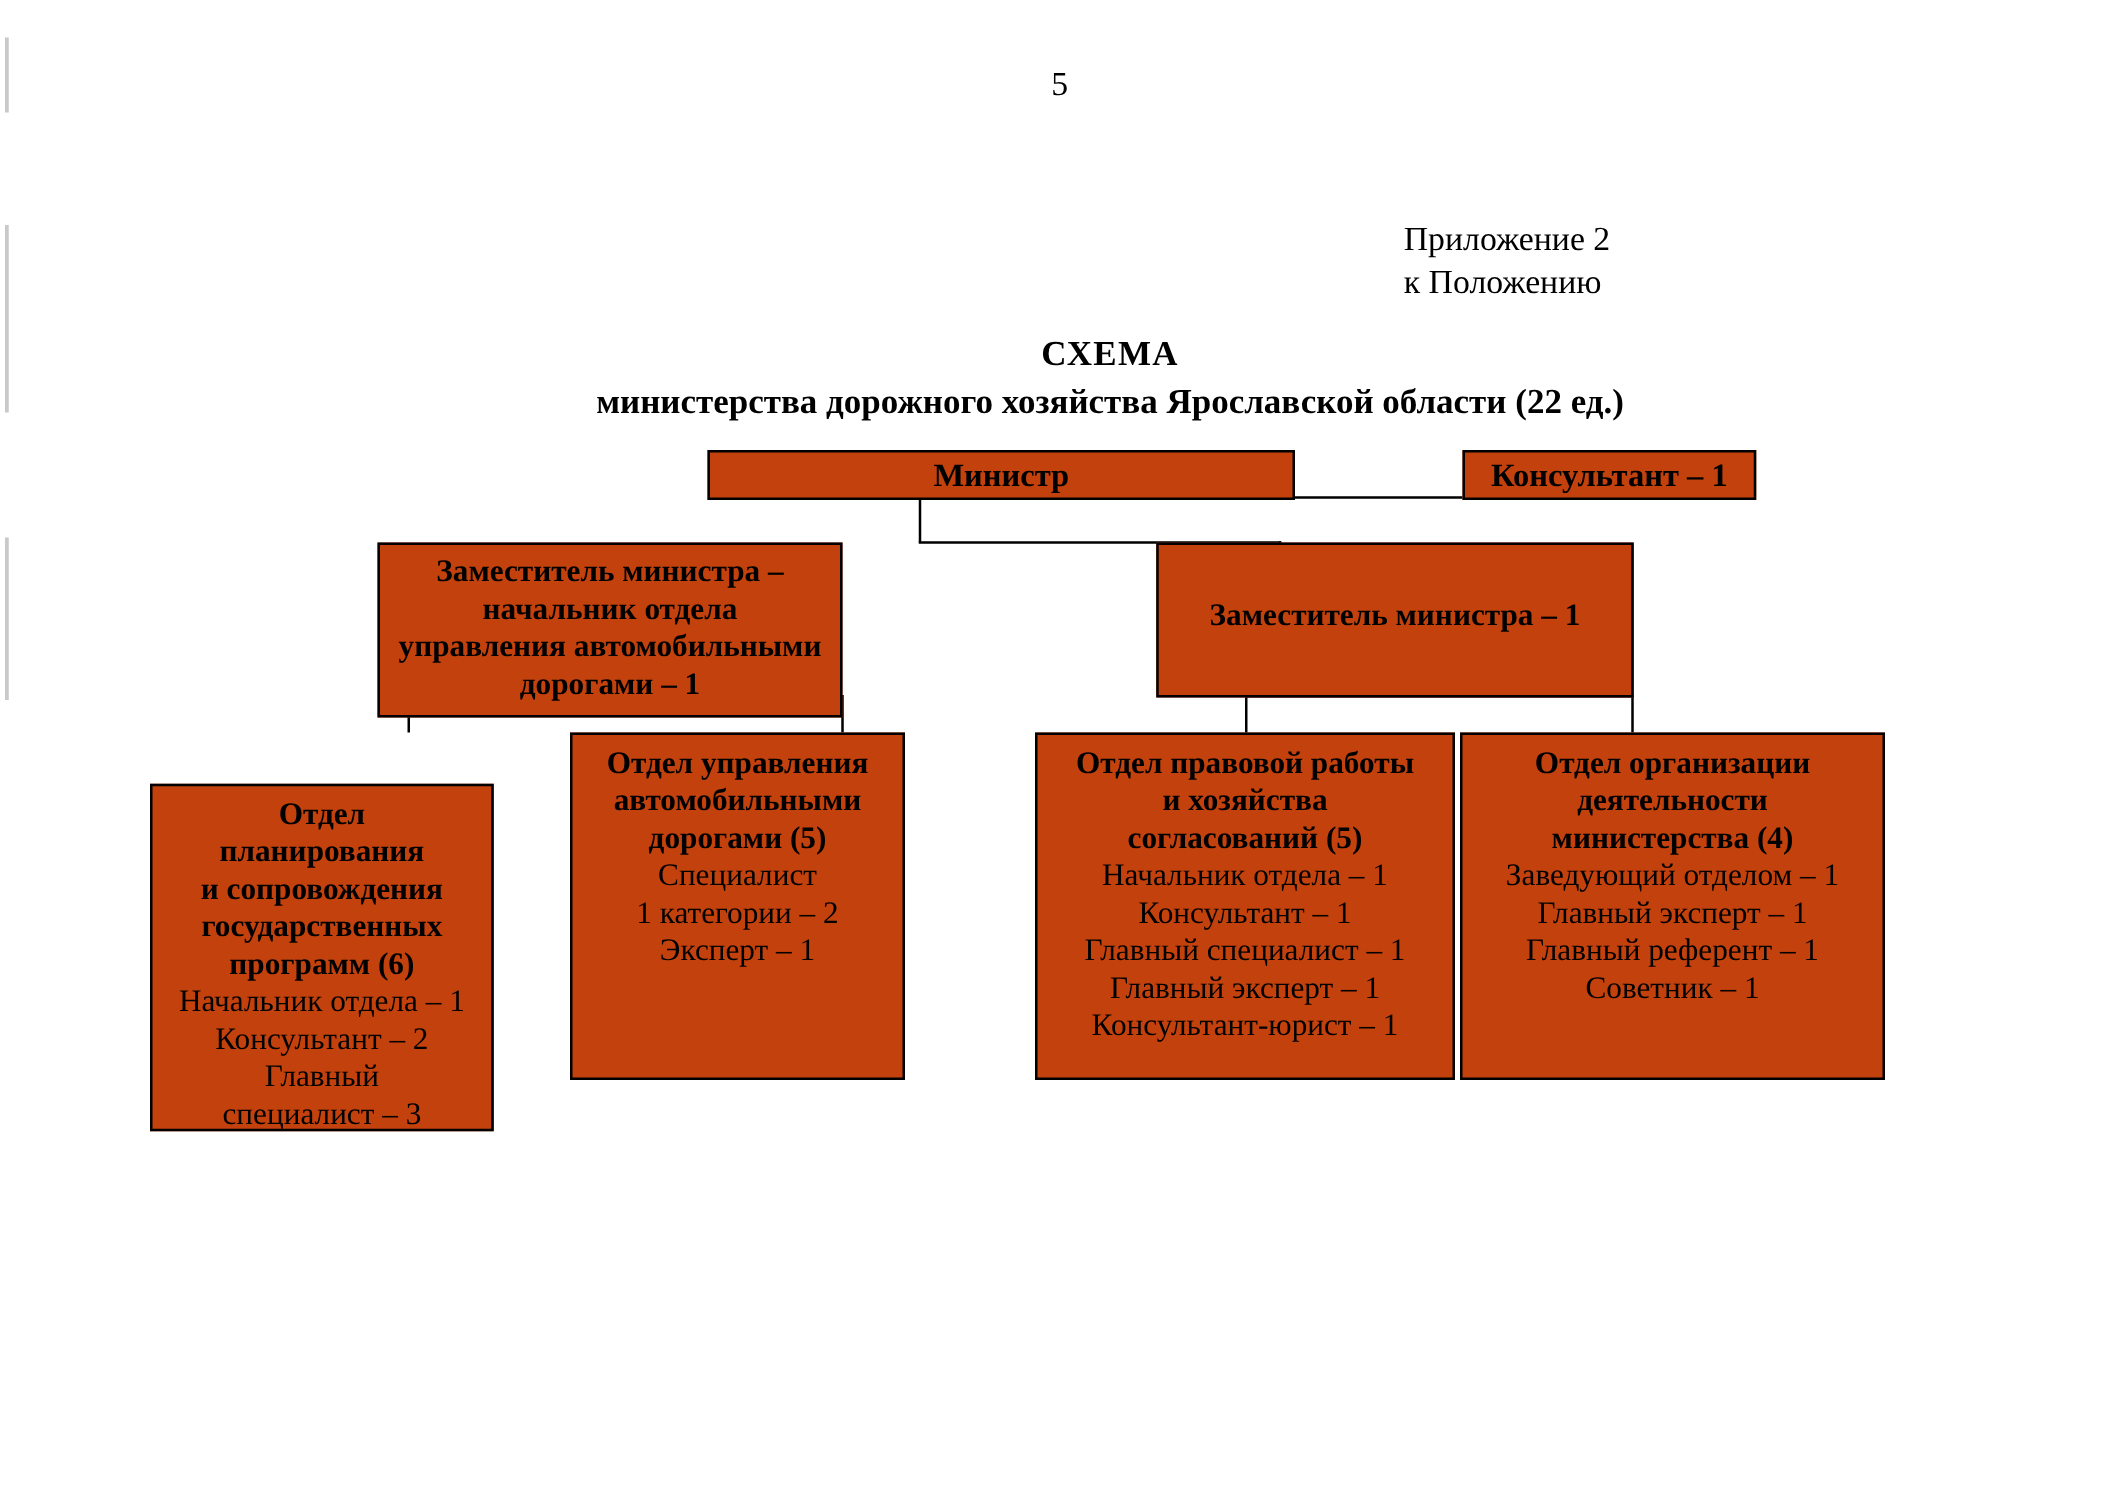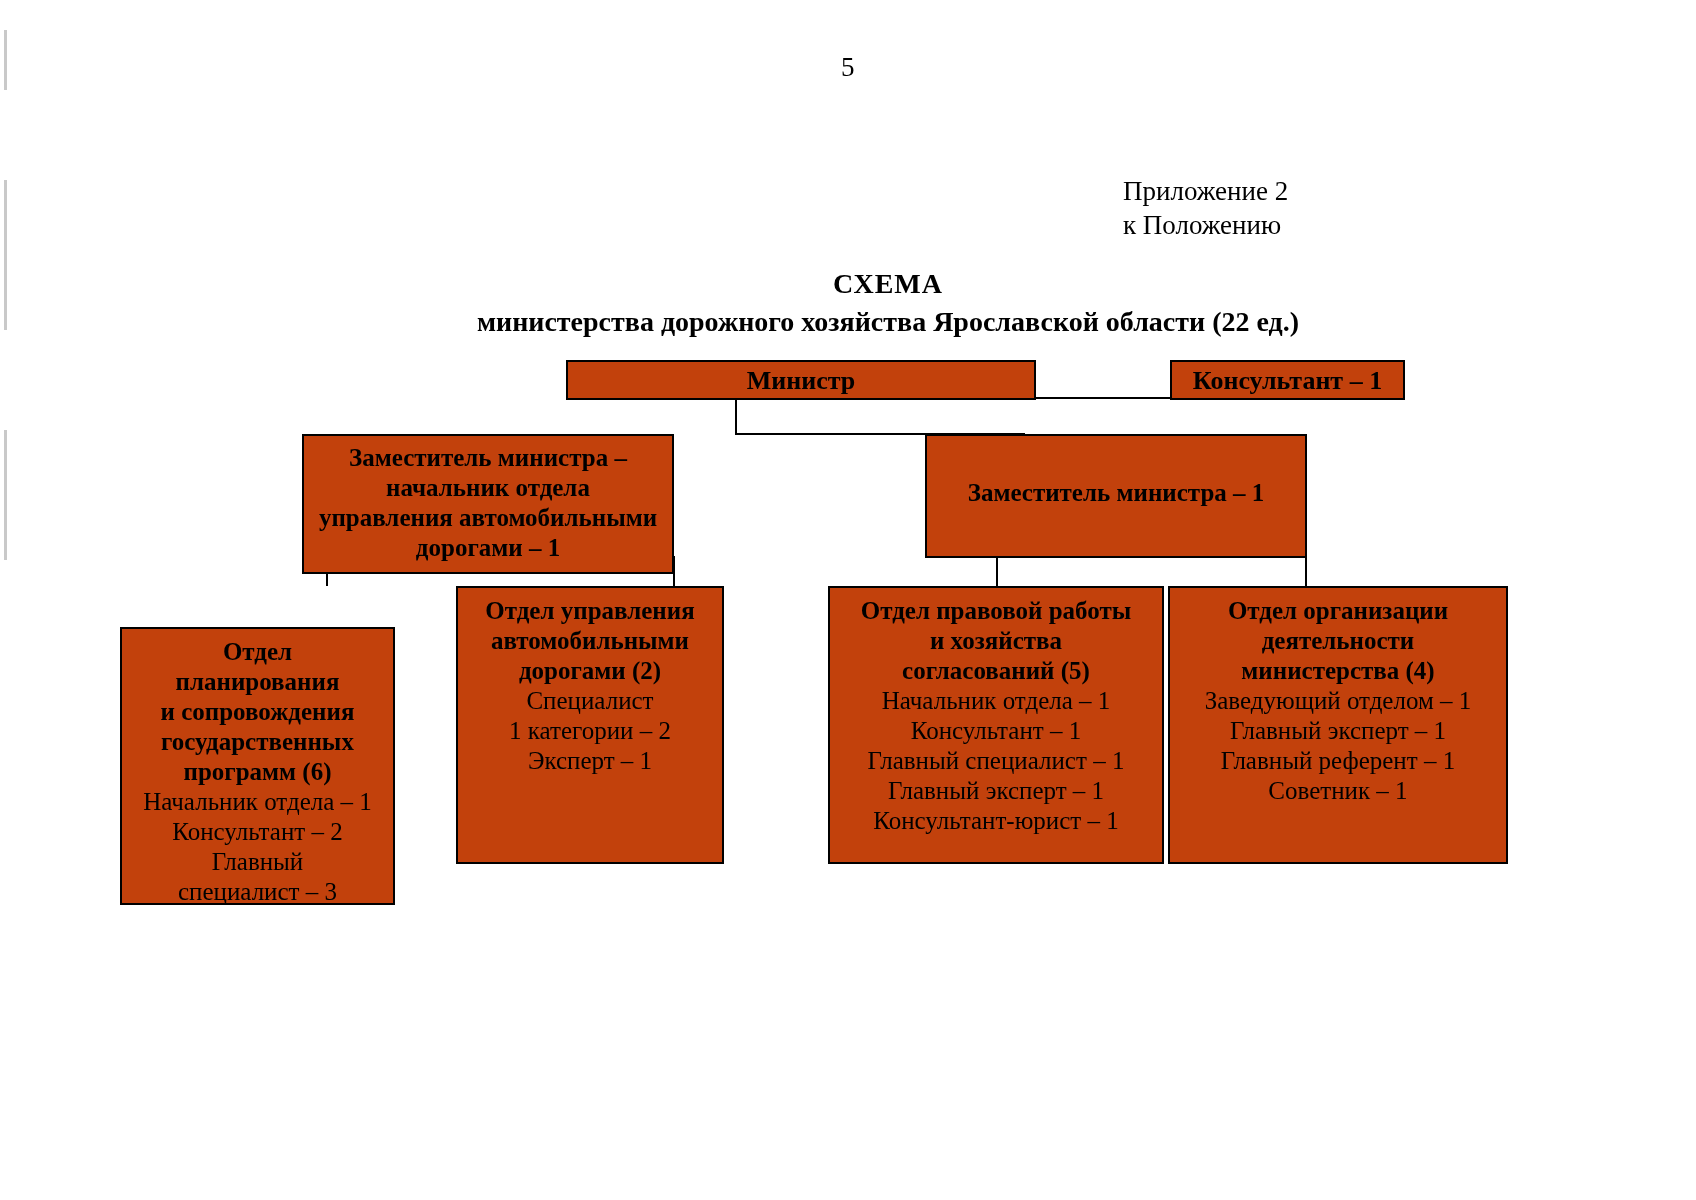--- a/index.html
+++ b/index.html
@@ -165,21 +165,21 @@
     <div class="hdr">программ (6)</div>
     <div class="staff">Начальник отдела – 1</div>
     <div class="staff">Консультант – 2</div>
     <div class="staff">Главный</div>
     <div class="staff">специалист – 3</div>
   </div>
 
   <div class="node" style="left:456px;top:586px;width:268px;height:278px;padding-top:8px;">
     <div class="hdr">Отдел управления</div>
     <div class="hdr">автомобильными</div>
-    <div class="hdr">дорогами (2)</div>
+    <div class="hdr">дорогами (5)</div>
     <div class="staff">Специалист</div>
     <div class="staff">1 категории – 2</div>
     <div class="staff">Эксперт – 1</div>
   </div>
 
   <div class="node" style="left:828px;top:586px;width:336px;height:278px;padding-top:8px;">
     <div class="hdr">Отдел правовой работы</div>
     <div class="hdr">и хозяйства</div>
     <div class="hdr">согласований (5)</div>
     <div class="staff">Начальник отдела – 1</div>

